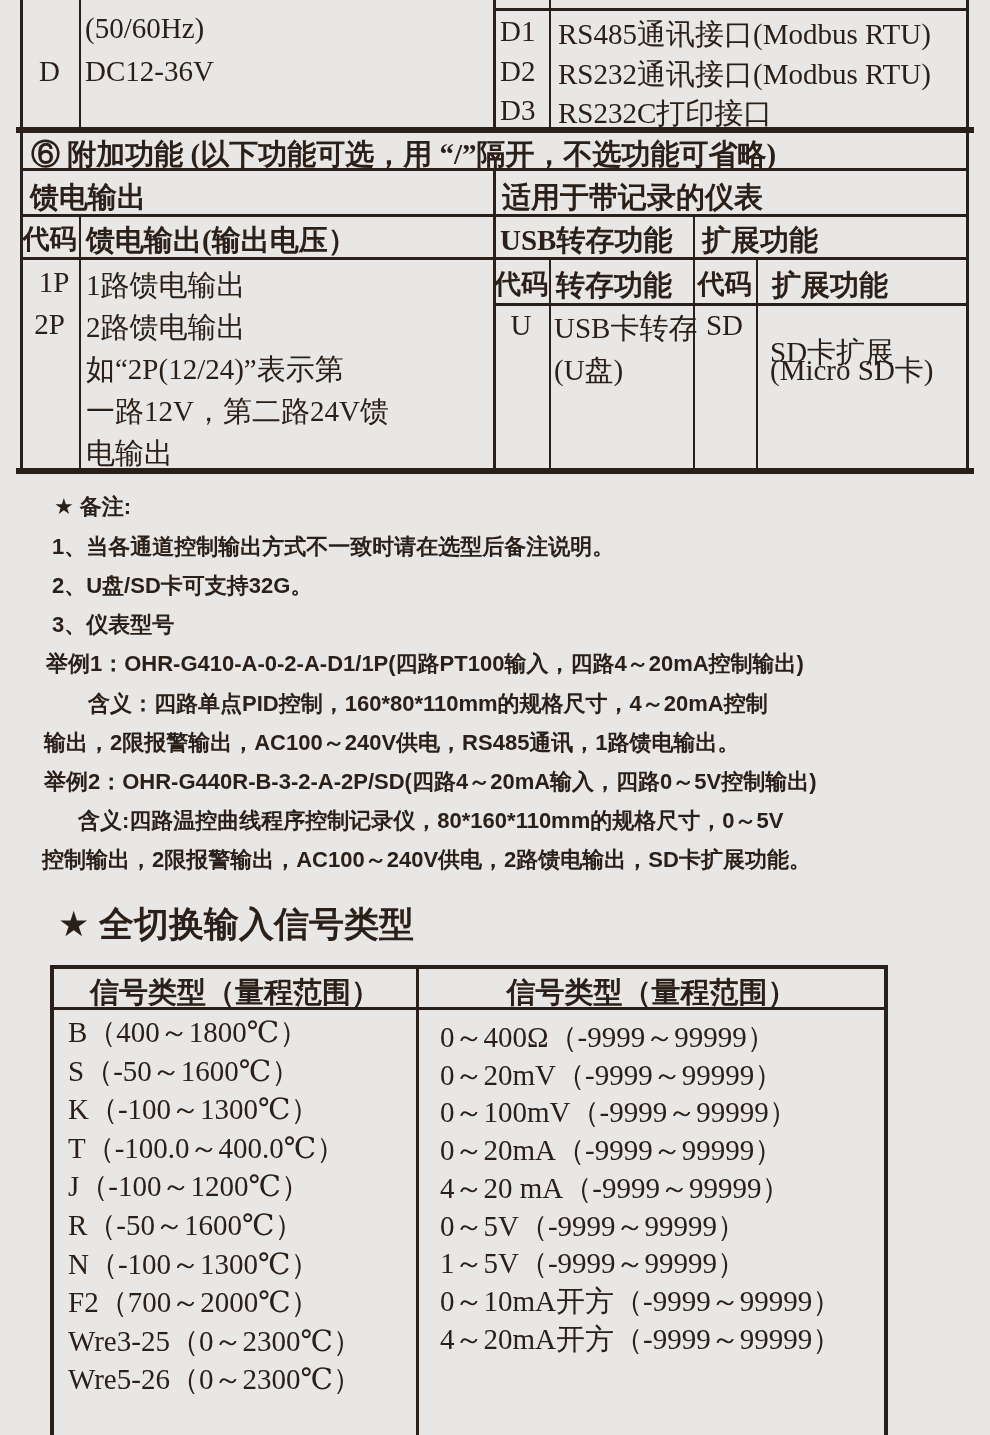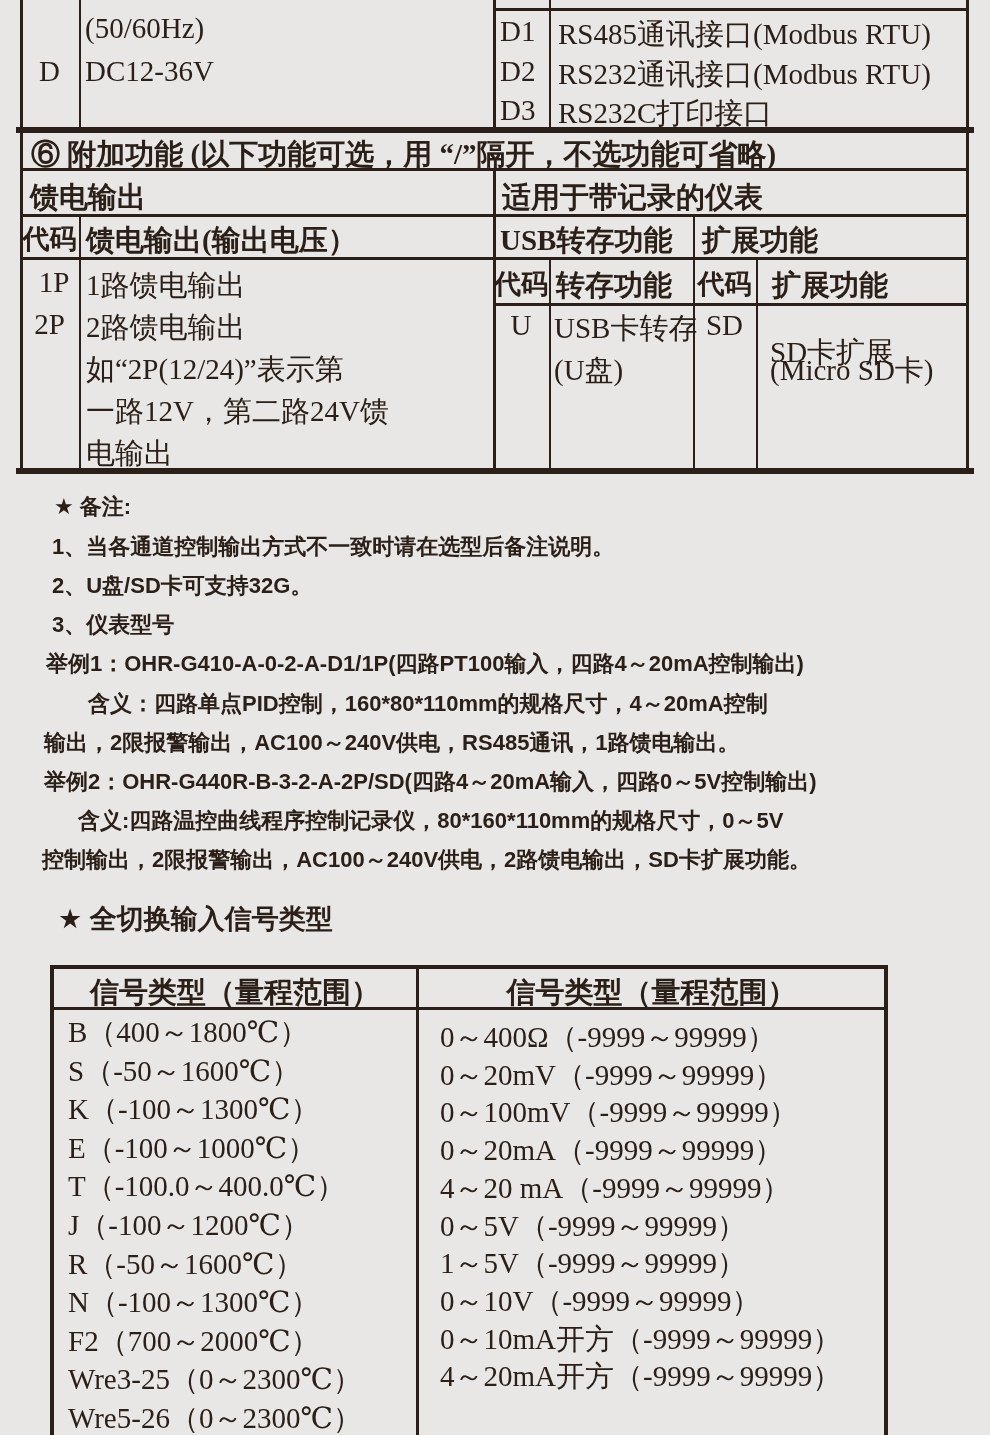--- a/index.html
+++ b/index.html
@@ -94,51 +94,49 @@
   <div class="txt sans" style="left:52px;top:571px;">2、U盘/SD卡可支持32G。</div>
   <div class="txt sans" style="left:52px;top:610px;">3、仪表型号</div>
 
   <div class="txt sans" style="left:46px;top:649px;">举例1：OHR-G410-A-0-2-A-D1/1P(四路PT100输入，四路4～20mA控制输出)</div>
   <div class="txt sans" style="left:88px;top:689px;">含义：四路单点PID控制，160*80*110mm的规格尺寸，4～20mA控制</div>
   <div class="txt sans" style="left:44px;top:728px;">输出，2限报警输出，AC100～240V供电，RS485通讯，1路馈电输出。</div>
   <div class="txt sans" style="left:44px;top:767px;">举例2：OHR-G440R-B-3-2-A-2P/SD(四路4～20mA输入，四路0～5V控制输出)</div>
   <div class="txt sans" style="left:78px;top:806px;">含义:四路温控曲线程序控制记录仪，80*160*110mm的规格尺寸，0～5V</div>
   <div class="txt sans" style="left:42px;top:845px;">控制输出，2限报警输出，AC100～240V供电，2路馈电输出，SD卡扩展功能。</div>
 
-  <div class="txt sans" style="left:58px;top:901px;font-size:27px;">★ 全切换输入信号类型</div>
+  <div class="txt sans" style="left:58px;top:901px;font-size:35px;">★ 全切换输入信号类型</div>
 
   <div class="hl" style="left:50px;top:965px;width:838px;height:4px;"></div>
   <div class="hl" style="left:50px;top:1007px;width:838px;height:3px;"></div>
   <div class="vl" style="left:50px;top:965px;width:4px;height:470px;"></div>
   <div class="vl" style="left:416px;top:965px;width:3px;height:470px;"></div>
   <div class="vl" style="left:884px;top:965px;width:4px;height:470px;"></div>
 
   <div class="txt serif semib cen" style="left:54px;top:973px;width:362px;">信号类型（量程范围）</div>
   <div class="txt serif semib cen" style="left:419px;top:973px;width:465px;">信号类型（量程范围）</div>
 
   <div class="list" style="left:68px;top:1013px;line-height:38.6px;">
     <div>B（400～1800℃）</div>
     <div>S（-50～1600℃）</div>
     <div>K（-100～1300℃）</div>
-    <div>E（-100～1000℃）</div>
     <div>T（-100.0～400.0℃）</div>
     <div>J（-100～1200℃）</div>
     <div>R（-50～1600℃）</div>
     <div>N（-100～1300℃）</div>
     <div>F2（700～2000℃）</div>
     <div>Wre3-25（0～2300℃）</div>
     <div>Wre5-26（0～2300℃）</div>
   </div>
 
   <div class="list" style="left:440px;top:1019px;line-height:37.7px;">
     <div>0～400Ω（-9999～99999）</div>
     <div>0～20mV（-9999～99999）</div>
     <div>0～100mV（-9999～99999）</div>
     <div>0～20mA（-9999～99999）</div>
     <div>4～20 mA（-9999～99999）</div>
     <div>0～5V（-9999～99999）</div>
     <div>1～5V（-9999～99999）</div>
-    <div>0～10V（-9999～99999）</div>
     <div>0～10mA开方（-9999～99999）</div>
     <div>4～20mA开方（-9999～99999）</div>
   </div>
 
 </div>
 
 </body></html>

